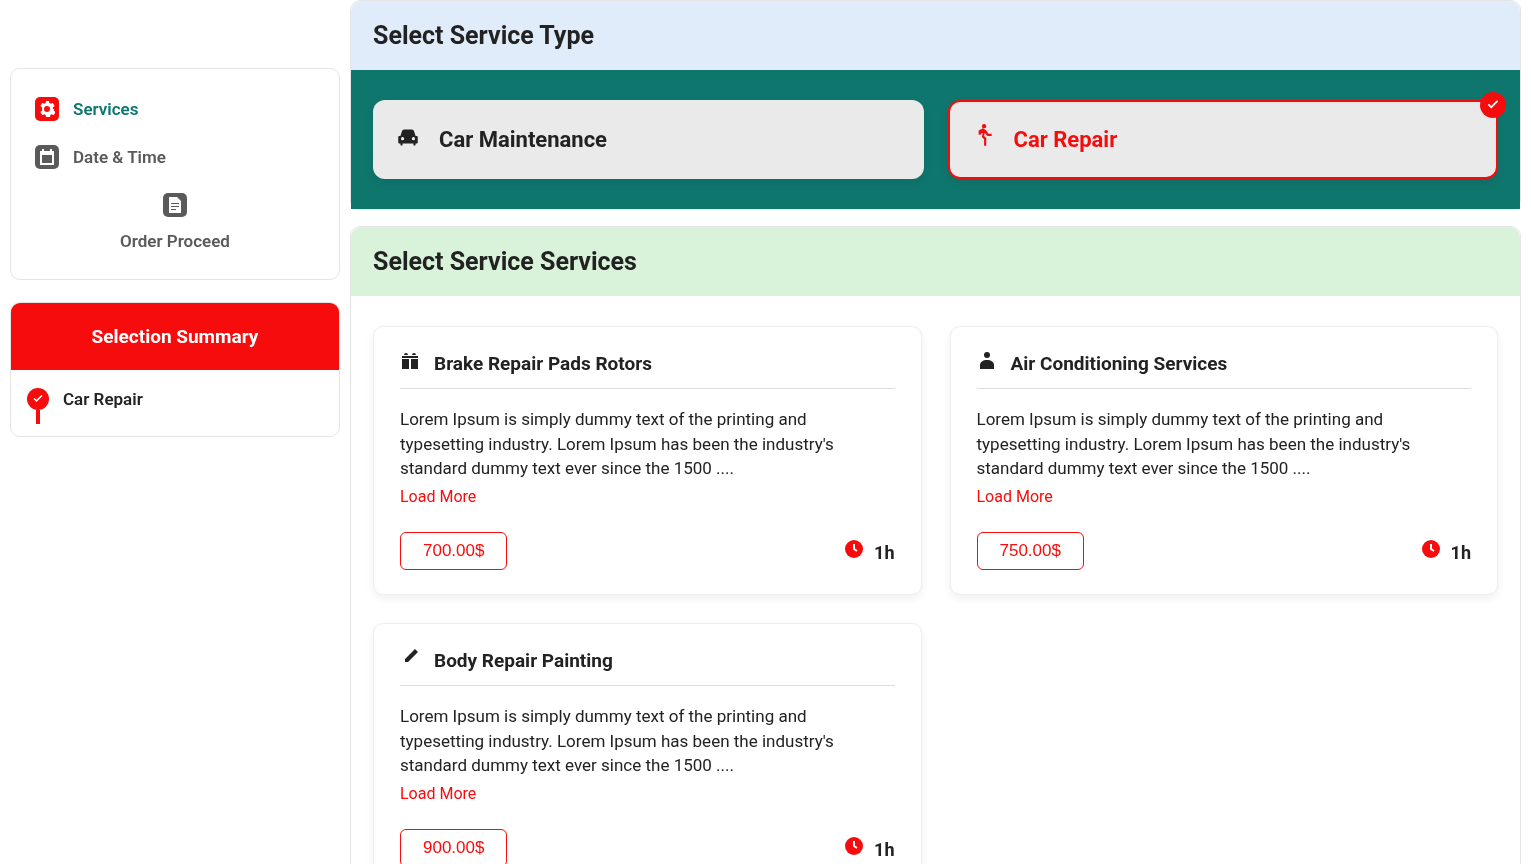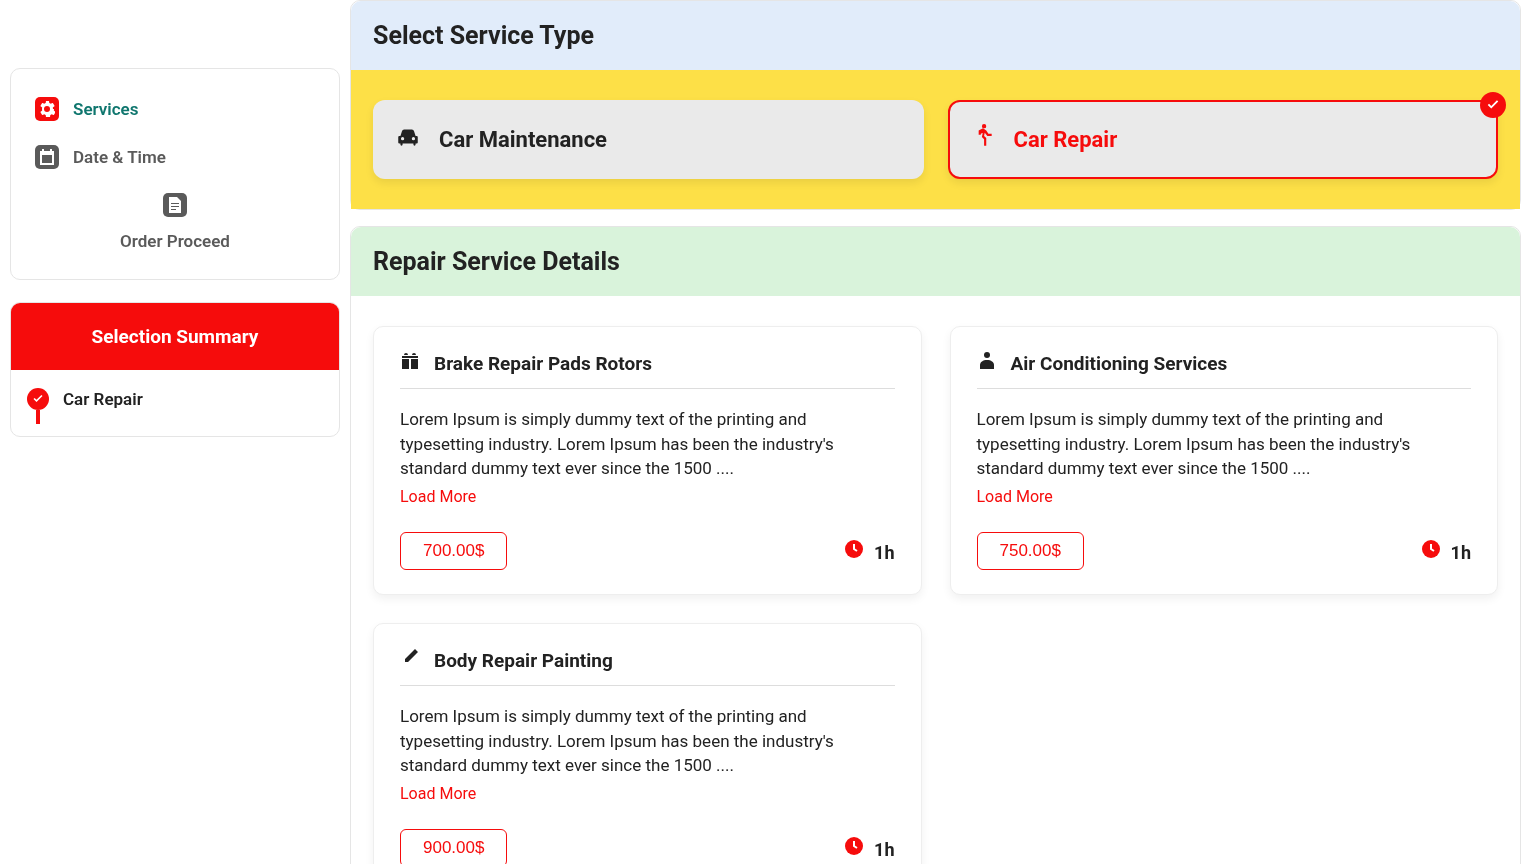--- a/index.html
+++ b/index.html
@@ -100,21 +100,21 @@
   padding: 20px 22px;
   font-size: 25px;
   font-weight: 700;
 }
 .section-head.type { background: #e1ecfa; border-radius: 10px 10px 0 0; }
 .section-head.detail { background: #d9f3db; border-radius: 10px 10px 0 0; }
 .type-options {
   display: flex;
   gap: 24px;
   padding: 30px 22px 30px 22px;
-  background: #fde047;
+  background: #0f766e;
 }
 .type-card {
   flex: 1;
   background: #eaeaea;
   border: 2px solid transparent;
   border-radius: 12px;
   padding: 22px 20px;
   display: flex;
   align-items: center;
   gap: 18px;
@@ -262,21 +262,21 @@
         <div class="type-check">
           <svg class="svg-icon" viewBox="0 0 16 16" style="width:14px;height:14px">
               <path d="M6 12L2 8l1.5-1.5L6 9l6.5-6.5L14 4z"></path>
             </svg>
         </div>
       </div>
     </div>
   </div>
 
   <div class="section">
-    <div class="section-head detail">Repair Service Details</div>
+    <div class="section-head detail">Select Service Services</div>
     <div class="svc-grid">
 
       <div class="svc-card">
         <div class="svc-title">
           <span><svg class="med" viewBox="0 0 20 20" fill="#222">
                 <path d="M2 8h7v10H2zm9 0h7v10h-7zM2 5h16v2H2zm4-3a2 2 0 012 2H4a2 2 0 012-2zm8 0a2 2 0 012 2h-4a2 2 0 012-2z"></path>
               </svg></span>
           <span>Brake Repair Pads Rotors</span>
         </div>
         <div class="svc-desc">Lorem Ipsum is simply dummy text of the printing and typesetting industry. Lorem Ipsum has been the industry's standard dummy text ever since the 1500 ....</div>

